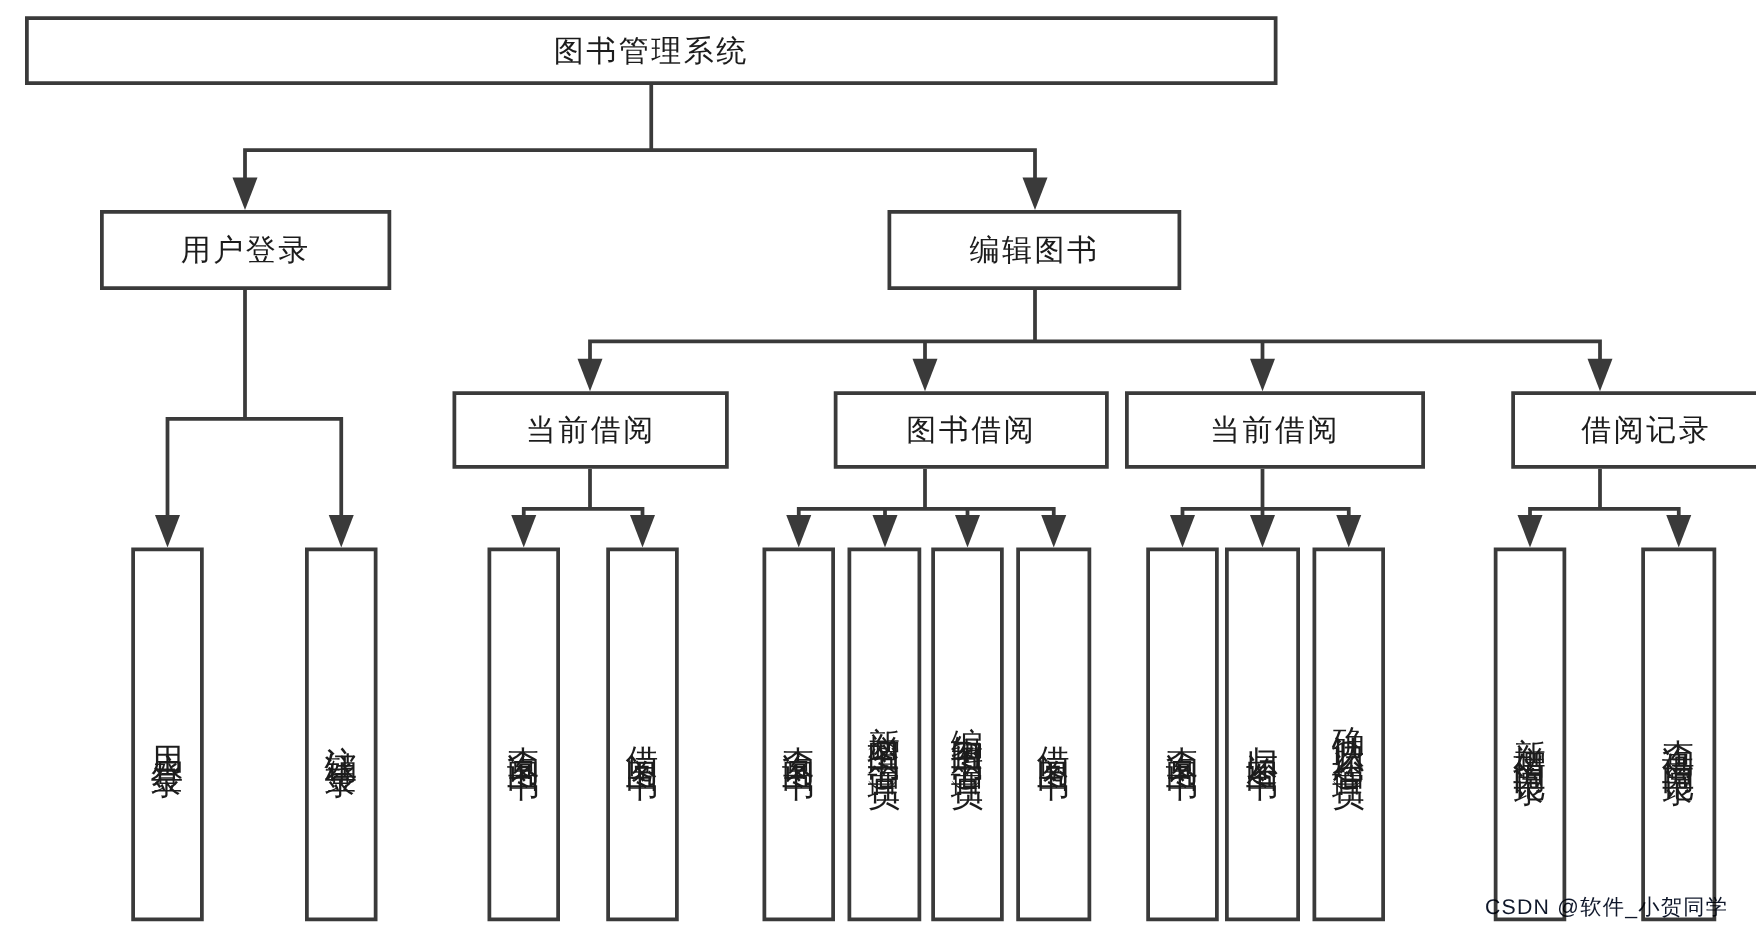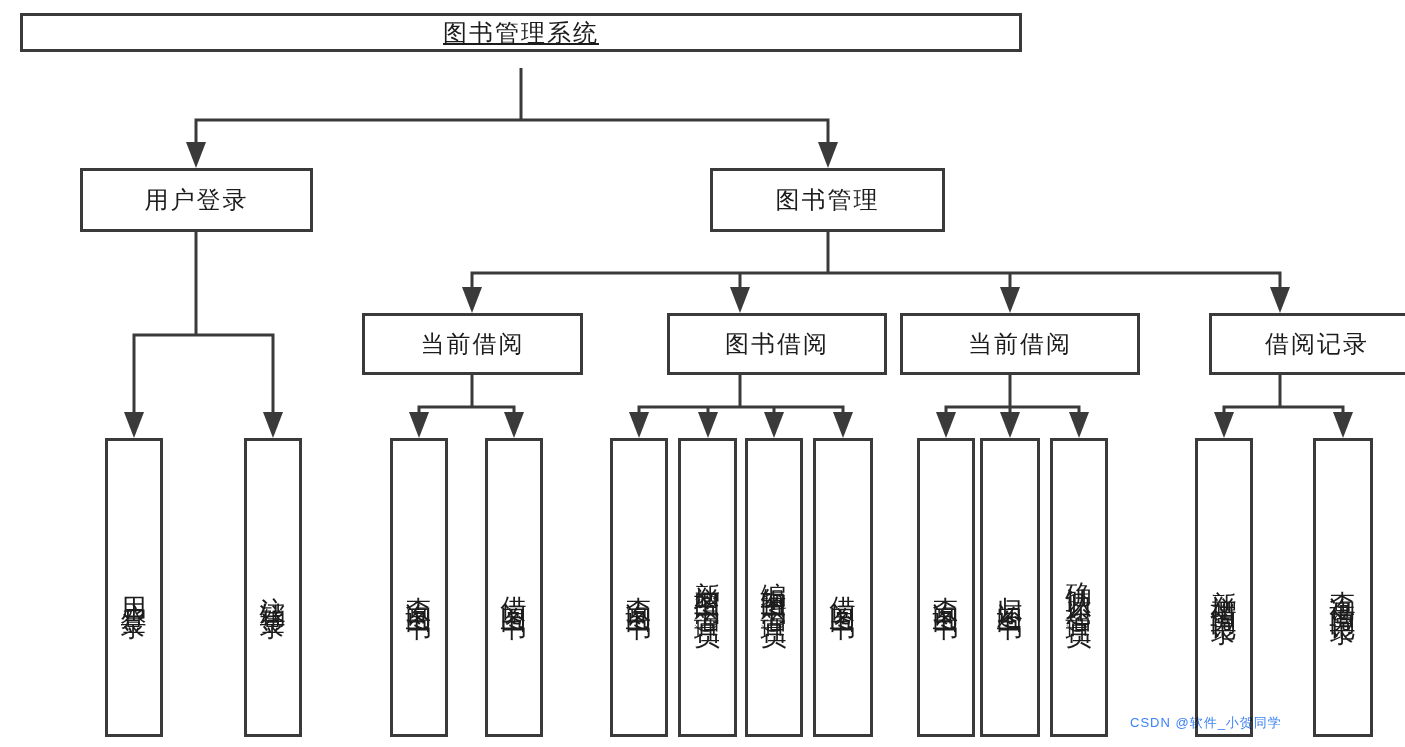--- a/index.html
+++ b/index.html
@@ -29,25 +29,25 @@
   .hbox { font-size: 24px; letter-spacing: 2px; }
   .vbox { font-size: 26px; }
   .vtext {
     writing-mode: vertical-rl;
     text-orientation: mixed;
     letter-spacing: 6px;
     line-height: 1;
   }
   .watermark {
     position: absolute;
-    left: 1130px;
+    left: 1188px;
     top: 714px;
-    font-size: 13px;
+    font-size: 17px;
     letter-spacing: 1px;
-    color: #3b82f6;
+    color: #0f172a;
     mix-blend-mode: multiply;
     white-space: nowrap;
     z-index: 5;
   }
 </style>
 </head>
 <body>
 
 <div id="canvas">
 
@@ -96,24 +96,24 @@
       <polygon points="764,412 784,412 774,438"></polygon>
       <polygon points="833,412 853,412 843,438"></polygon>
       <polygon points="936,412 956,412 946,438"></polygon>
       <polygon points="1000,412 1020,412 1010,438"></polygon>
       <polygon points="1069,412 1089,412 1079,438"></polygon>
       <polygon points="1214,412 1234,412 1224,438"></polygon>
       <polygon points="1333,412 1353,412 1343,438"></polygon>
     </g>
   </svg>
 
-  <div class="hbox" style="left:20px; top:13px; width:1002px; height:39px;text-decoration:underline;">图书管理系统</div>
+  <div class="hbox" style="left:20px; top:13px; width:1002px; height:55px;">图书管理系统</div>
 
   <div class="hbox" style="left:80px; top:168px; width:233px; height:64px;">用户登录</div>
-  <div class="hbox" style="left:710px; top:168px; width:235px; height:64px;">图书管理</div>
+  <div class="hbox" style="left:710px; top:168px; width:235px; height:64px;">编辑图书</div>
 
   <div class="hbox" style="left:362px; top:313px; width:221px; height:62px;">当前借阅</div>
   <div class="hbox" style="left:630px; top:313px; width:220px; height:62px;margin-left:37px;">图书借阅</div>
   <div class="hbox" style="left:900px; top:313px; width:240px; height:62px;">当前借阅</div>
   <div class="hbox" style="left:1172px; top:313px; width:216px; height:62px;margin-left:37px;">借阅记录</div>
 
   <div class="vbox" style="left:105px; top:438px; width:58px; height:299px;">
     <span class="vtext">用户登录</span>
   </div>
   <div class="vbox" style="left:244px; top:438px; width:58px; height:299px;">

